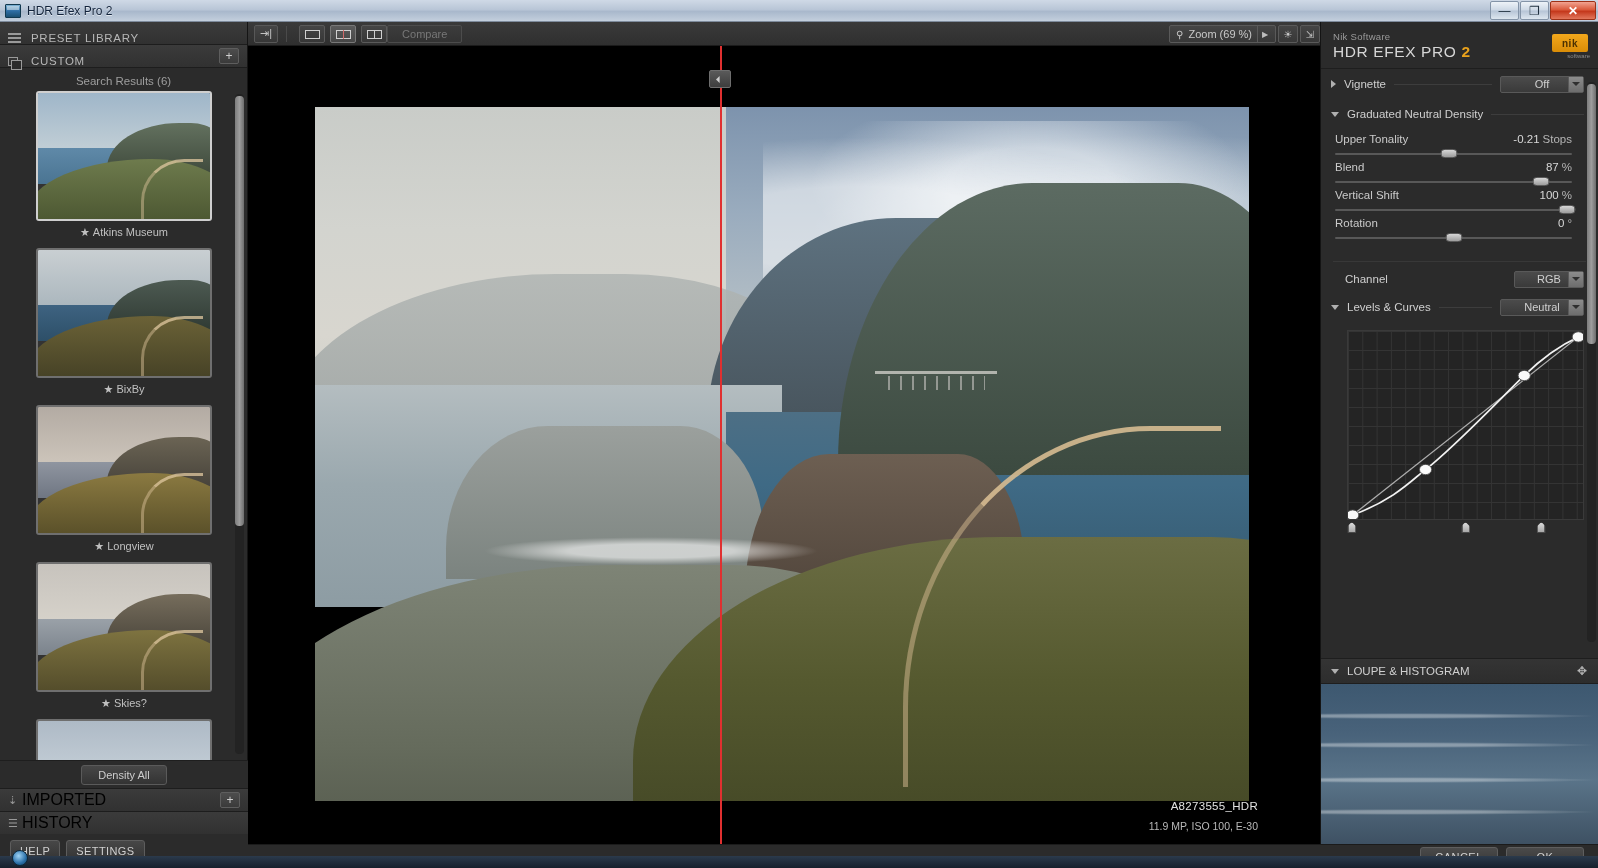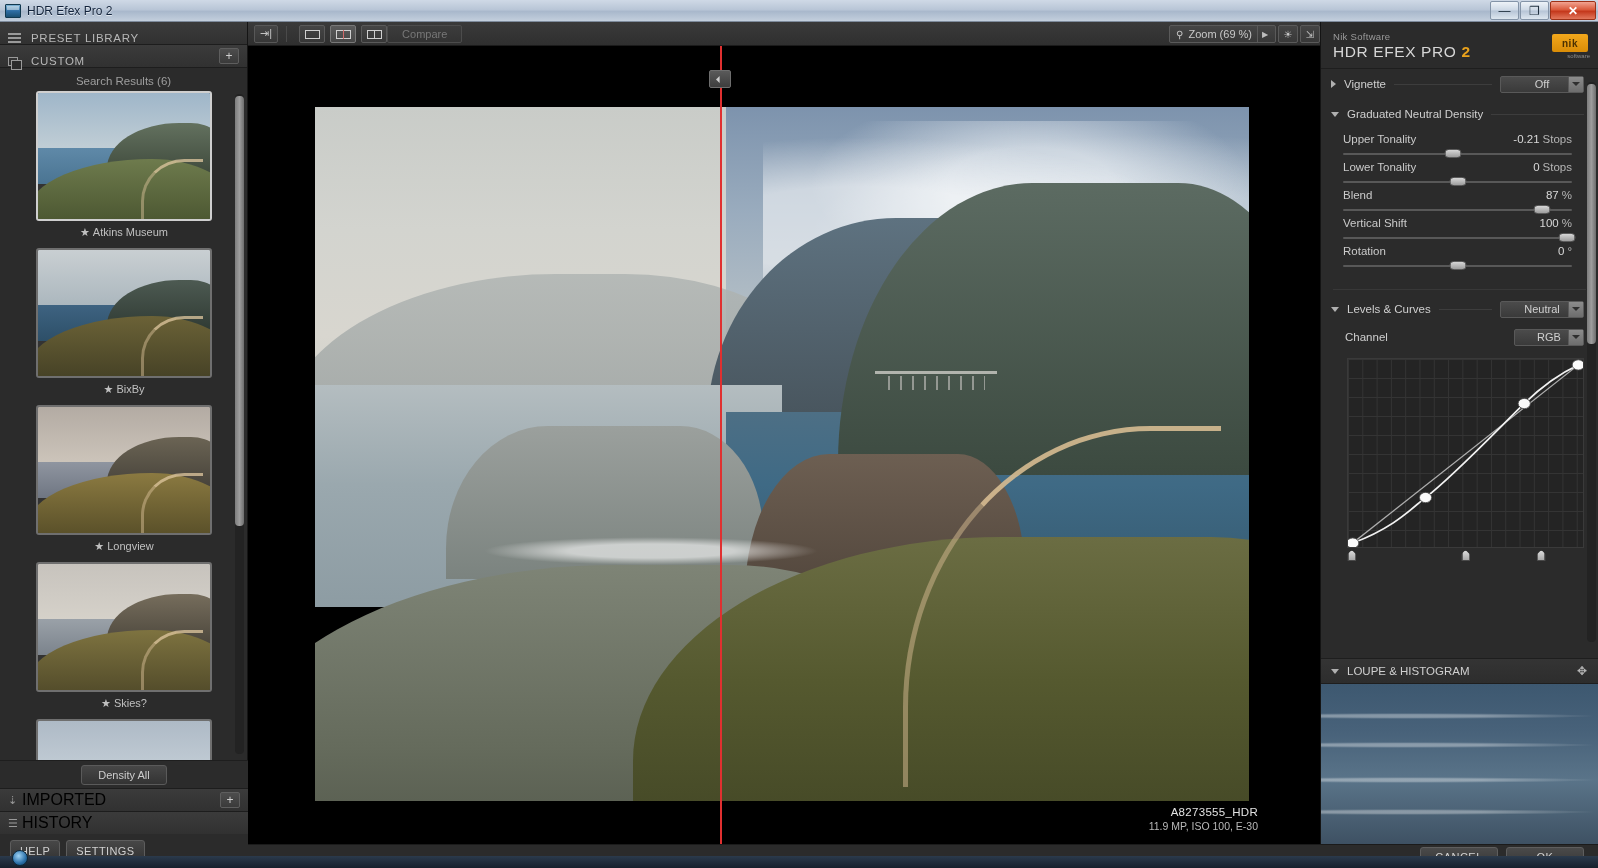--- a/index.html
+++ b/index.html
@@ -184,21 +184,21 @@
     background:linear-gradient(180deg,#5a5a5a,#3d3d3d); border:1px solid #6e6e6e; border-radius:2px;
   }
   .div-handle:after{
     content:""; position:absolute; left:6px; top:5px; width:9px; height:7px;
     background:#cfcfcf; clip-path: polygon(0 50%,40% 0,40% 100%);
   }
   .img-info {
     position:absolute; right:62px; bottom:12px; text-align:right; z-index:8;
   }
   .img-info .n1 { font-size:11.5px; color:#e2e2e2; letter-spacing:.3px; }
-  .img-info .n2 { font-size:10.5px; color:#b9b9b9; margin-top:2px; }
+  .img-info .n2 { font-size:10.5px; color:#b9b9b9; margin-top:8px; }
 
   
   .ph-layer { position:absolute; }
   .sky-l  { left:0; top:0; width:100%; height:44%;
             background:linear-gradient(180deg,#c9ccc8 0%, #d3d4cf 40%, #d8d6cf 75%, #cdcec8 100%); }
   .sky-r  { left:44%; top:0; width:56%; height:44%;
             background:linear-gradient(180deg,#7d93ad 0%, #9aacbe 35%, #b6c0c6 72%, #c2c5c2 100%); }
   .clouds-r{ left:48%; top:2%; width:52%; height:26%;
              background:
                radial-gradient(ellipse at 20% 60%, rgba(255,255,255,.55) 0 28%, transparent 60%),
@@ -273,21 +273,21 @@
     justify-content:center; color:#d0d0d0; font-size:11px; position:relative;
   }
   .dropdown .dd-arrow {
     position:absolute; right:0; top:0; width:15px; height:15px;
     background:linear-gradient(180deg,#8c8c8c,#6d6d6d); border-left:1px solid #5a5a5a;
     display:flex; align-items:center; justify-content:center;
   }
   .dd-arrow b { width:0;height:0;border-left:4px solid transparent;border-right:4px solid transparent;
                 border-top:4px solid #2f2f2f; display:block; }
 
-  .slider-row { padding:4px 26px 2px 22px; }
+  .slider-row { padding:4px 26px 2px 14px; }
   .sr-top { display:flex; align-items:baseline; justify-content:space-between; }
   .sr-label { font-size:11.5px; color:#cacaca; }
   .sr-val { font-size:11.5px; color:#d8d8d8; }
   .sr-val .unit { color:#b5b5b5; margin-left:3px; }
   .track {
     position:relative; height:2px; background:#585858; margin-top:8px; border-radius:1px;
   }
   .knob {
     position:absolute; top:-4px; width:17px; height:9px; border-radius:4px;
     background:linear-gradient(180deg,#d6d6d6,#9d9d9d); border:1px solid #5c5c5c;
@@ -576,29 +576,20 @@
       <div class="slider-row">
         <div class="sr-top">
           <span class="sr-label">Upper Tonality</span>
           <span class="sr-val"><span>-0.21</span><span class="unit">Stops</span></span>
         </div>
         <div class="track">
             <span class="knob" style="left:48%"></span>
           </div>
       </div>
 
-      <div class="slider-row">
-        <div class="sr-top">
-          <span class="sr-label">Lower Tonality</span>
-          <span class="sr-val"><span>0</span><span class="unit">Stops</span></span>
-        </div>
-        <div class="track">
-            <span class="knob" style="left:50%"></span>
-          </div>
-      </div>
 
       <div class="slider-row">
         <div class="sr-top">
           <span class="sr-label">Blend</span>
           <span class="sr-val"><span>87</span><span class="unit">%</span></span>
         </div>
         <div class="track">
             <span class="knob" style="left:87%"></span>
           </div>
       </div>
@@ -617,38 +608,38 @@
         <div class="sr-top">
           <span class="sr-label">Rotation</span>
           <span class="sr-val"><span>0</span><span class="unit">°</span></span>
         </div>
         <div class="track">
             <span class="knob" style="left:50%"></span>
           </div>
       </div>
 
       <div class="sec-divider" style="margin-top:20px;"></div>
+
+      <div class="sec" style="height:26px;padding-left:24px;">
+        <span class="sec-title">Channel</span>
+        <span class="sec-line" style="background:transparent;"></span>
+        <span class="dropdown" style="width:70px;">
+          <span>RGB</span>
+          <span class="dd-arrow">
+              <b></b>
+            </span>
+        </span>
+      </div>
 
       <div class="sec">
         <span class="tri down"></span>
         <span class="sec-title">Levels &amp; Curves</span>
         <span class="sec-line"></span>
         <span class="dropdown">
           <span>Neutral</span>
-          <span class="dd-arrow">
-              <b></b>
-            </span>
-        </span>
-      </div>
-
-      <div class="sec" style="height:26px;padding-left:24px;">
-        <span class="sec-title">Channel</span>
-        <span class="sec-line" style="background:transparent;"></span>
-        <span class="dropdown" style="width:70px;">
-          <span>RGB</span>
           <span class="dd-arrow">
               <b></b>
             </span>
         </span>
       </div>
 
       <div class="curve-box">
         <div class="grid"></div>
         <svg width="100%" height="100%" viewBox="0 0 200 190" preserveAspectRatio="none" style="position:absolute;inset:0;">
           <polyline points="4,186 196,6" fill="none" stroke="#cfcfcf" stroke-width="1.2" opacity=".8"></polyline>

